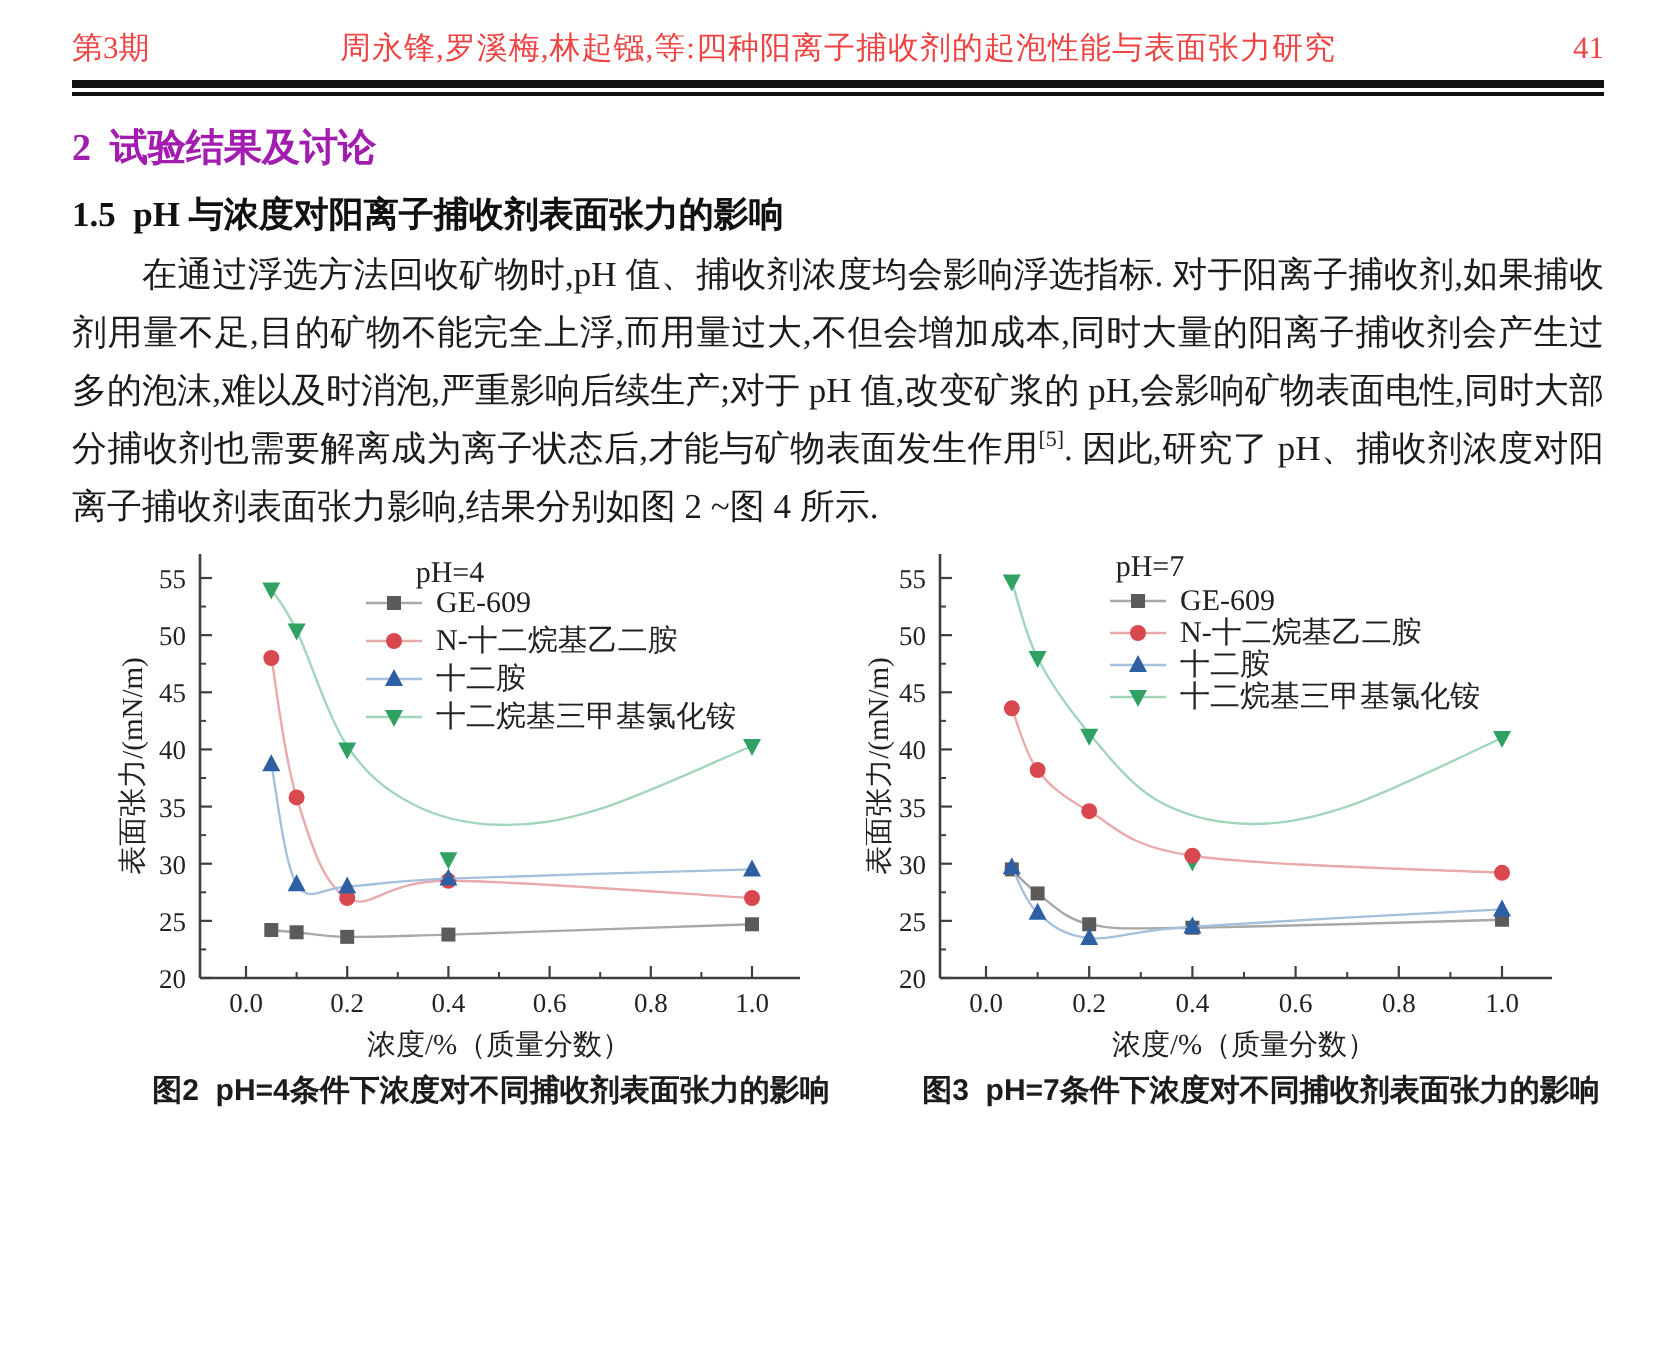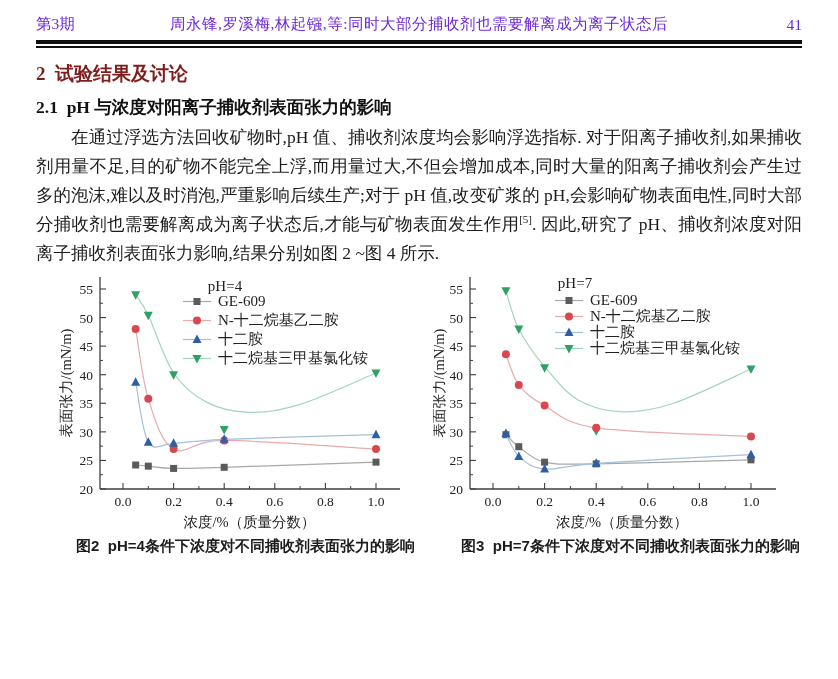--- a/index.html
+++ b/index.html
@@ -2,56 +2,56 @@
 <html><head>
 <meta charset="utf-8">
 <style>
   html,body{margin:0;padding:0;background:#f2f2f2;}
   .page{
     position:relative;width:838px;height:679px;background:#ffffff;
     font-family:"Liberation Serif","DejaVu Serif",serif;color:#1c1c1c;
     overflow:hidden;box-sizing:border-box;padding:14px 36px 0 36px;
   }
   
-  .hdr{display:flex;align-items:center;font-size:15.5px;color:#6d28d9;}
+  .hdr{display:flex;align-items:center;font-size:15.5px;color:#ef4444;}
   .hdr .issue{width:130px;}
   .hdr .running{flex:1;text-align:center;letter-spacing:.5px;}
   .hdr .pageno{width:130px;text-align:right;}
   .rule-thick{height:4px;background:#101010;margin-top:5px;}
   .rule-thin{height:2px;background:#101010;margin-top:2px;}
   
   .para{font-size:17.5px;line-height:29px;text-align:justify;margin:0;}
   .para.first{margin-top:9px;}
   .indent{text-indent:2em;}
   sup.ref{font-size:11px;vertical-align:super;line-height:0;}
-  h2.sec{font-size:19px;margin:13px 0 4px 0;white-space:pre-wrap;color:#7f1d1d;}
+  h2.sec{font-size:19px;margin:13px 0 4px 0;white-space:pre-wrap;color:#a21caf;}
   h3.subsec{font-size:17.5px;margin:8px 0 4px 0;white-space:pre-wrap;color:#111;}
   
   .figs{display:flex;margin-top:4px;margin-left:22px;}
   .figure{display:flex;flex-direction:column;}
   .figure svg{display:block;}
   .caps{text-align:center;font-weight:bold;line-height:20px;margin-top:2px;}
   .cap-zh{font-size:15px;white-space:pre-wrap;font-family:"Liberation Sans","DejaVu Sans",sans-serif;}
 </style>
 </head>
 <body>
 
 <div class="page">
 
   <div class="hdr">
     <span class="issue">第3期</span>
-    <span class="running">周永锋,罗溪梅,林起镪,等:同时大部分捕收剂也需要解离成为离子状态后</span>
+    <span class="running">周永锋,罗溪梅,林起镪,等:四种阳离子捕收剂的起泡性能与表面张力研究</span>
     <span class="pageno">41</span>
   </div>
   <div class="rule-thick"></div>
   <div class="rule-thin"></div>
 
 
   <h2 class="sec">2  试验结果及讨论</h2>
-  <h3 class="subsec">2.1  pH 与浓度对阳离子捕收剂表面张力的影响</h3>
+  <h3 class="subsec">1.5  pH 与浓度对阳离子捕收剂表面张力的影响</h3>
 
   <p class="para indent"><span>在通过浮选方法回收矿物时,pH 值、捕收剂浓度均会影响浮选指标. 对于阳离子捕收剂,如果捕收剂用量不足,目的矿物不能完全上浮,而用量过大,不但会增加成本,同时大量的阳离子捕收剂会产生过多的泡沫,难以及时消泡,严重影响后续生产;对于 pH 值,改变矿浆的 pH,会影响矿物表面电性,同时大部分捕收剂也需要解离成为离子状态后,才能与矿物表面发生作用</span><sup class="ref">[5]</sup><span>. 因此,研究了 pH、捕收剂浓度对阳离子捕收剂表面张力影响,结果分别如图 2 ~图 4 所示.</span></p>
 
   <div class="figs">
     <div class="figure">
       <div id="chart0">
           <svg width="375" height="262" viewBox="0 0 375 262">
             <g>
               <line x1="42" y1="5" x2="42" y2="217" stroke="#3f3f3f" stroke-width="1.3"></line>
               <line x1="42" y1="217" x2="342" y2="217" stroke="#3f3f3f" stroke-width="1.3"></line>

